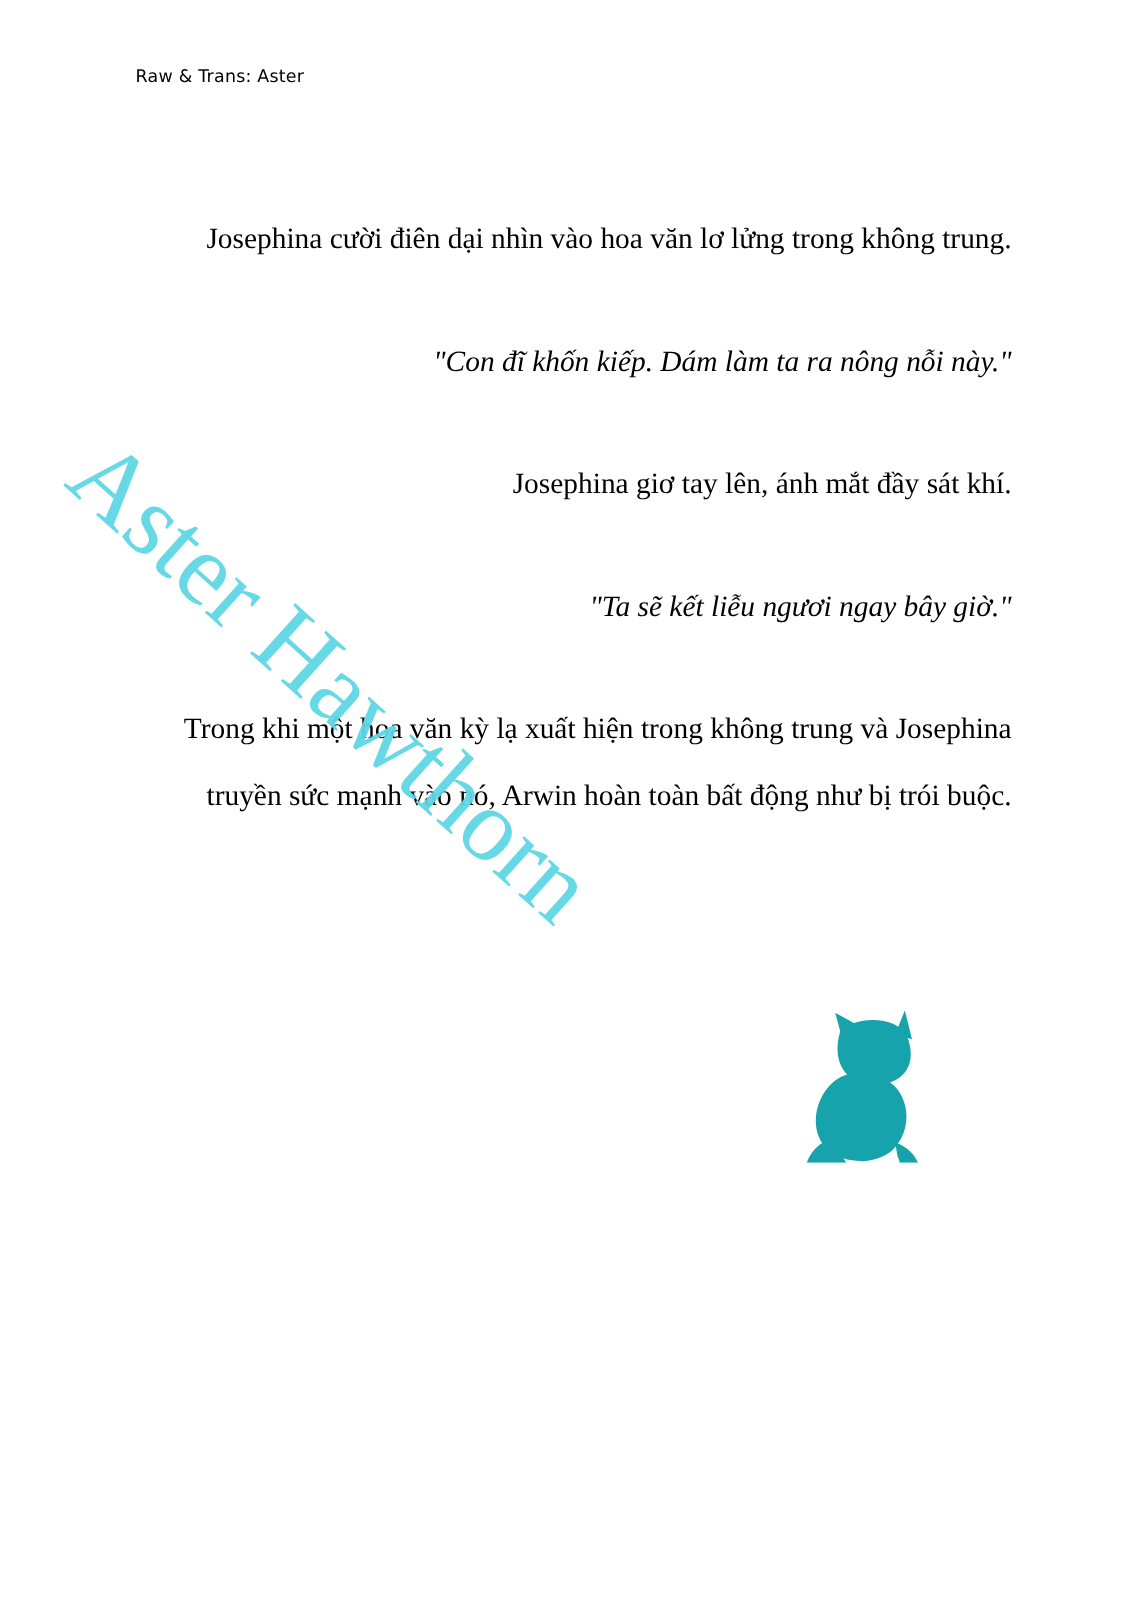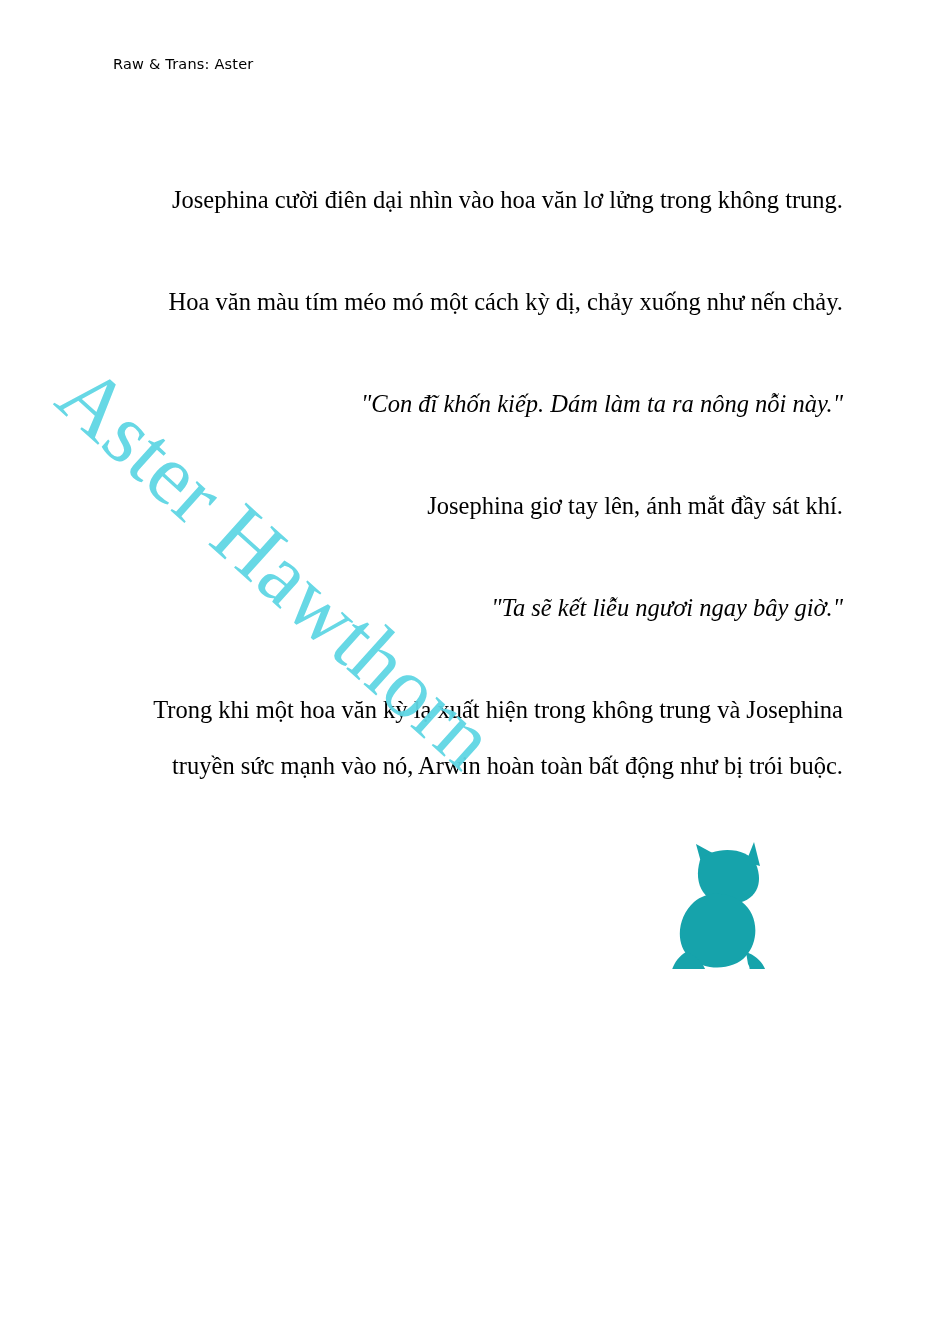--- a/index.html
+++ b/index.html
@@ -74,21 +74,20 @@
 </style>
 </head>
 <body>
 
 <div class="page">
 
   <div class="header-credit">Raw &amp; Trans: Aster</div>
 
   <div class="content">
     <p class="para">Josephina cười điên dại nhìn vào hoa văn lơ lửng trong không trung.</p>
-    <p class="para">Hoa văn màu tím méo mó một cách kỳ dị, chảy xuống như nến chảy.</p>
     <p class="para italic">"Con đĩ khốn kiếp. Dám làm ta ra nông nỗi này."</p>
     <p class="para">Josephina giơ tay lên, ánh mắt đầy sát khí.</p>
     <p class="para italic">"Ta sẽ kết liễu ngươi ngay bây giờ."</p>
     <p class="para last">Trong khi một hoa văn kỳ lạ xuất hiện trong không trung và Josephina truyền sức mạnh vào nó, Arwin hoàn toàn bất động như bị trói buộc.</p>
   </div>
 
   <div class="watermark">Aster Hawthorn</div>
 
   <div class="cat-logo">
     <svg viewBox="0 0 130 180" width="130" height="180" aria-hidden="true">

